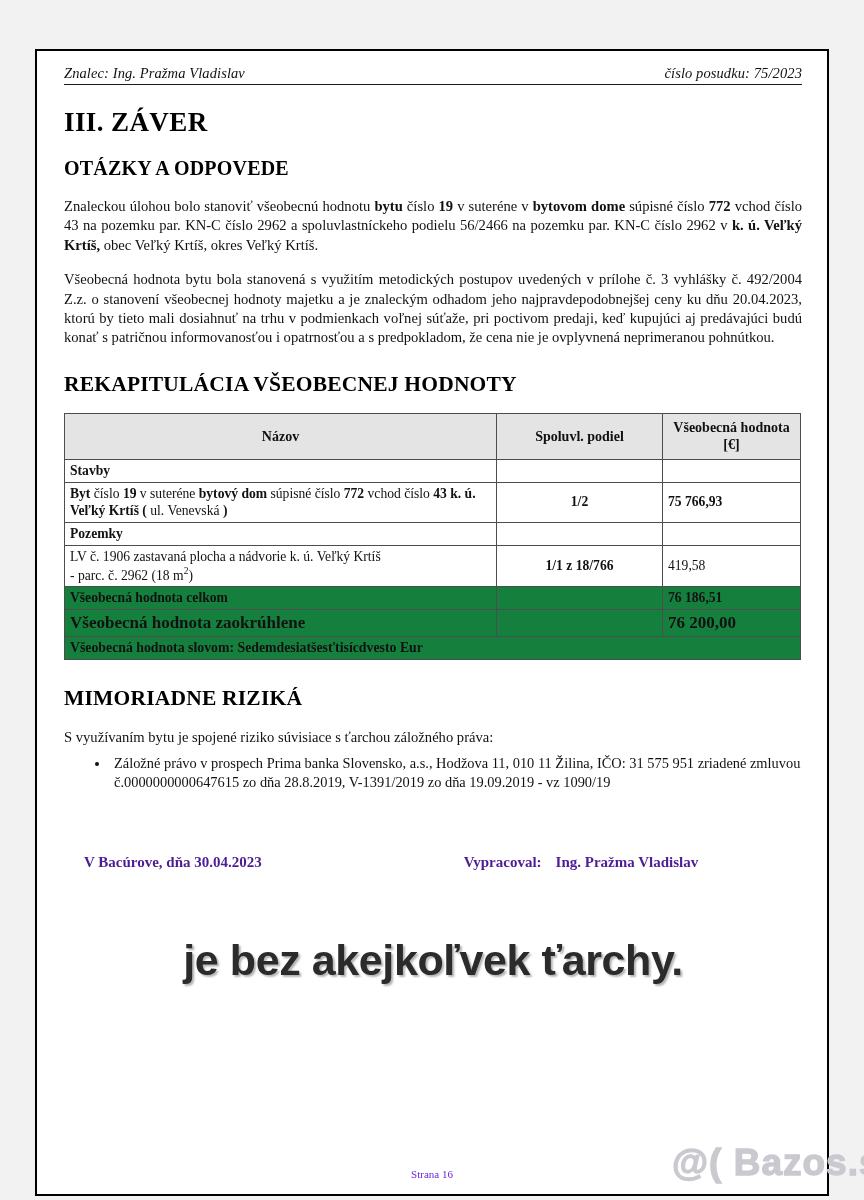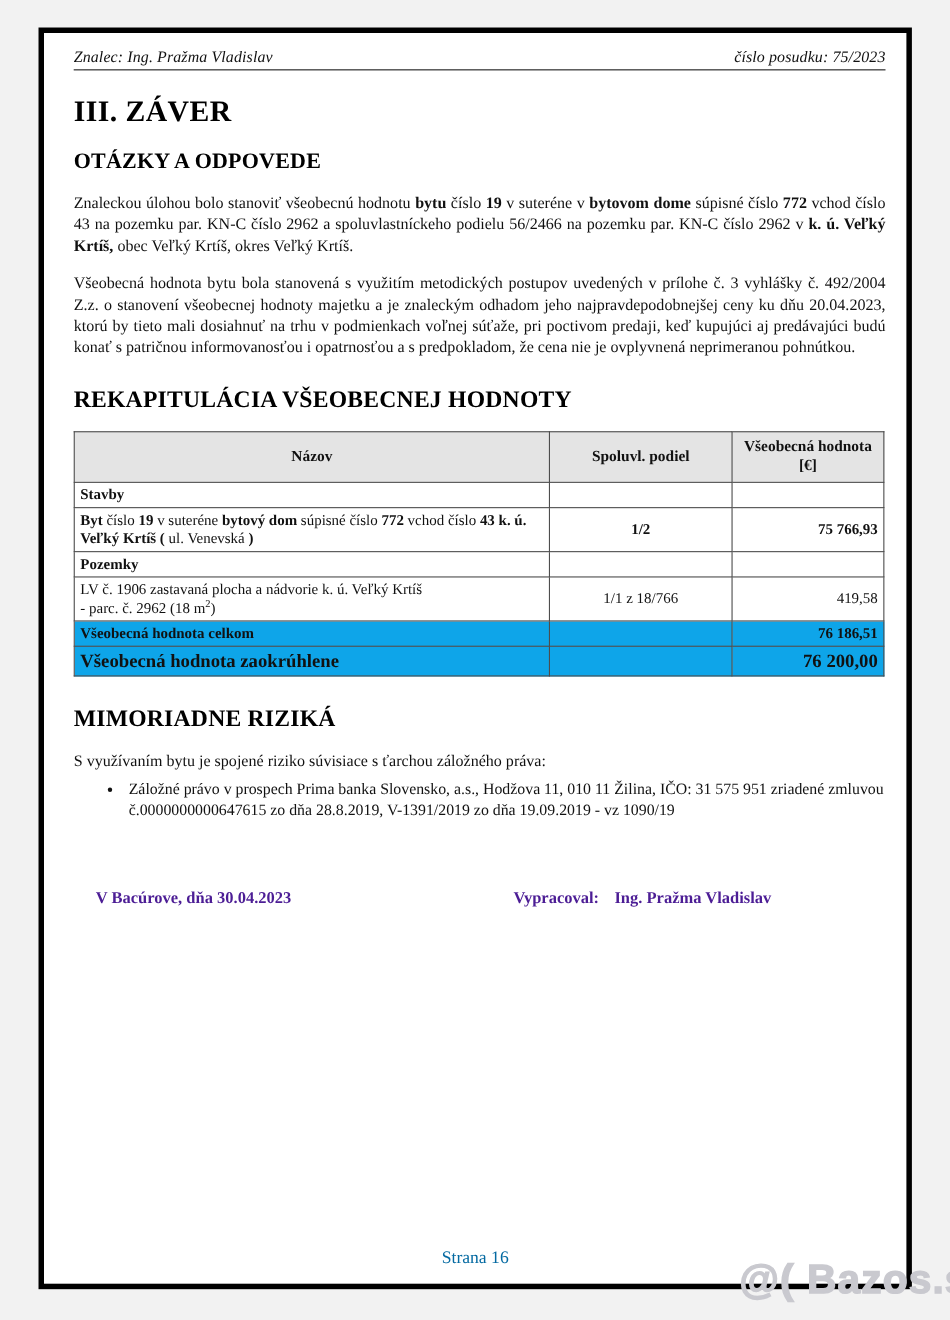--- a/index.html
+++ b/index.html
@@ -12,25 +12,25 @@
     height: 1200px;
     position: relative;
     font-family: "Liberation Serif", "DejaVu Serif", serif;
     overflow: hidden;
   }
 
   
   #page-sheet {
     position: absolute;
     left: 35px;
-    top: 25px;
+    top: 49px;
     width: 794px;
     height: 1147px;
     background: #ffffff;
-    border: 5px solid #000000;
+    border: 2px solid #000000;
     box-sizing: border-box;
   }
 
   .content {
     position: absolute;
     left: 27px;
     top: 14px;
     width: 738px;
   }
 
@@ -104,25 +104,25 @@
     text-align: center;
     font-size: 14px;
     line-height: 1.25;
     padding: 5px 4px;
   }
   .col-name  { width: 432px; }
   .col-share { width: 166px; }
   .col-value { width: 138px; }
 
   td.name      { text-align: left;  line-height: 1.3; }
-  td.share     { text-align: center; }
-  td.value     { text-align: right; }
+  td.share     { text-align: center; font-weight: bold; }
+  td.value     { }
   td.catrow    { font-weight: bold; padding-top: 2px; padding-bottom: 2px; }
   td.indent    { padding-left: 16px; }
-  tr.sumrow td { background: #0ea5e9; font-weight: bold; }
+  tr.sumrow td { background: #15803d; font-weight: bold; }
   tr.sumrow.big td { font-size: 17px; padding: 2px 5px; }
   tr.sumrow.words td { font-size: 13.8px; }
   td.b-val     { font-weight: bold; }
   .sup { font-size: 9.5px; vertical-align: super; }
 
   
   ul.risk {
     margin: 6px 0 0 0;
     padding-left: 46px;
     font-size: 14.4px;
@@ -156,22 +156,22 @@
     text-shadow: 2px 2px 2px rgba(120,120,120,0.55);
   }
 
   
   .footer {
     position: absolute;
     left: 0;
     bottom: 14px;
     width: 100%;
     text-align: center;
-    font-size: 16px;
-    color: #0369a1;
+    font-size: 11px;
+    color: #6d28d9;
   }
 
   
   .watermark {
     position: absolute;
     left: 672px;
     top: 1142px;
     font-family: "Liberation Sans", "DejaVu Sans", sans-serif;
     font-size: 37px;
     font-weight: bold;
@@ -247,37 +247,41 @@
           <td class="share"></td>
           <td class="value">76 186,51</td>
         </tr>
 
         <tr class="sumrow big">
           <td class="name">Všeobecná hodnota zaokrúhlene</td>
           <td class="share"></td>
           <td class="value">76 200,00</td>
         </tr>
 
+        <tr class="sumrow words">
+          <td class="name" colspan="3">Všeobecná hodnota slovom: Sedemdesiatšesťtisícdvesto Eur</td>
+        </tr>
       </tbody>
     </table>
 
     <h2 class="sub-title risk">MIMORIADNE RIZIKÁ</h2>
 
     <p class="body">S využívaním bytu je spojené riziko súvisiace s ťarchou záložného práva:</p>
 
     <ul class="risk">
       <li>Záložné právo v prospech Prima banka Slovensko, a.s., Hodžova 11, 010 11 Žilina, IČO: 31 575 951 zriadené zmluvou č.0000000000647615 zo dňa 28.8.2019, V-1391/2019 zo dňa 19.09.2019 - vz 1090/19</li>
     </ul>
 
     <div class="signrow">
       <span class="left">V Bacúrove, dňa 30.04.2023</span>
       <span class="right"><span class="lbl">Vypracoval:</span><span>Ing. Pražma Vladislav</span></span>
     </div>
 
     <div class="annotation">
+      <div>je bez akejkoľvek ťarchy.</div>
     </div>
 
   </div>
 
   <div class="footer">
     <span>Strana 16</span>
   </div>
 </div>
 
 <div class="watermark">@( Bazos.sk</div>

